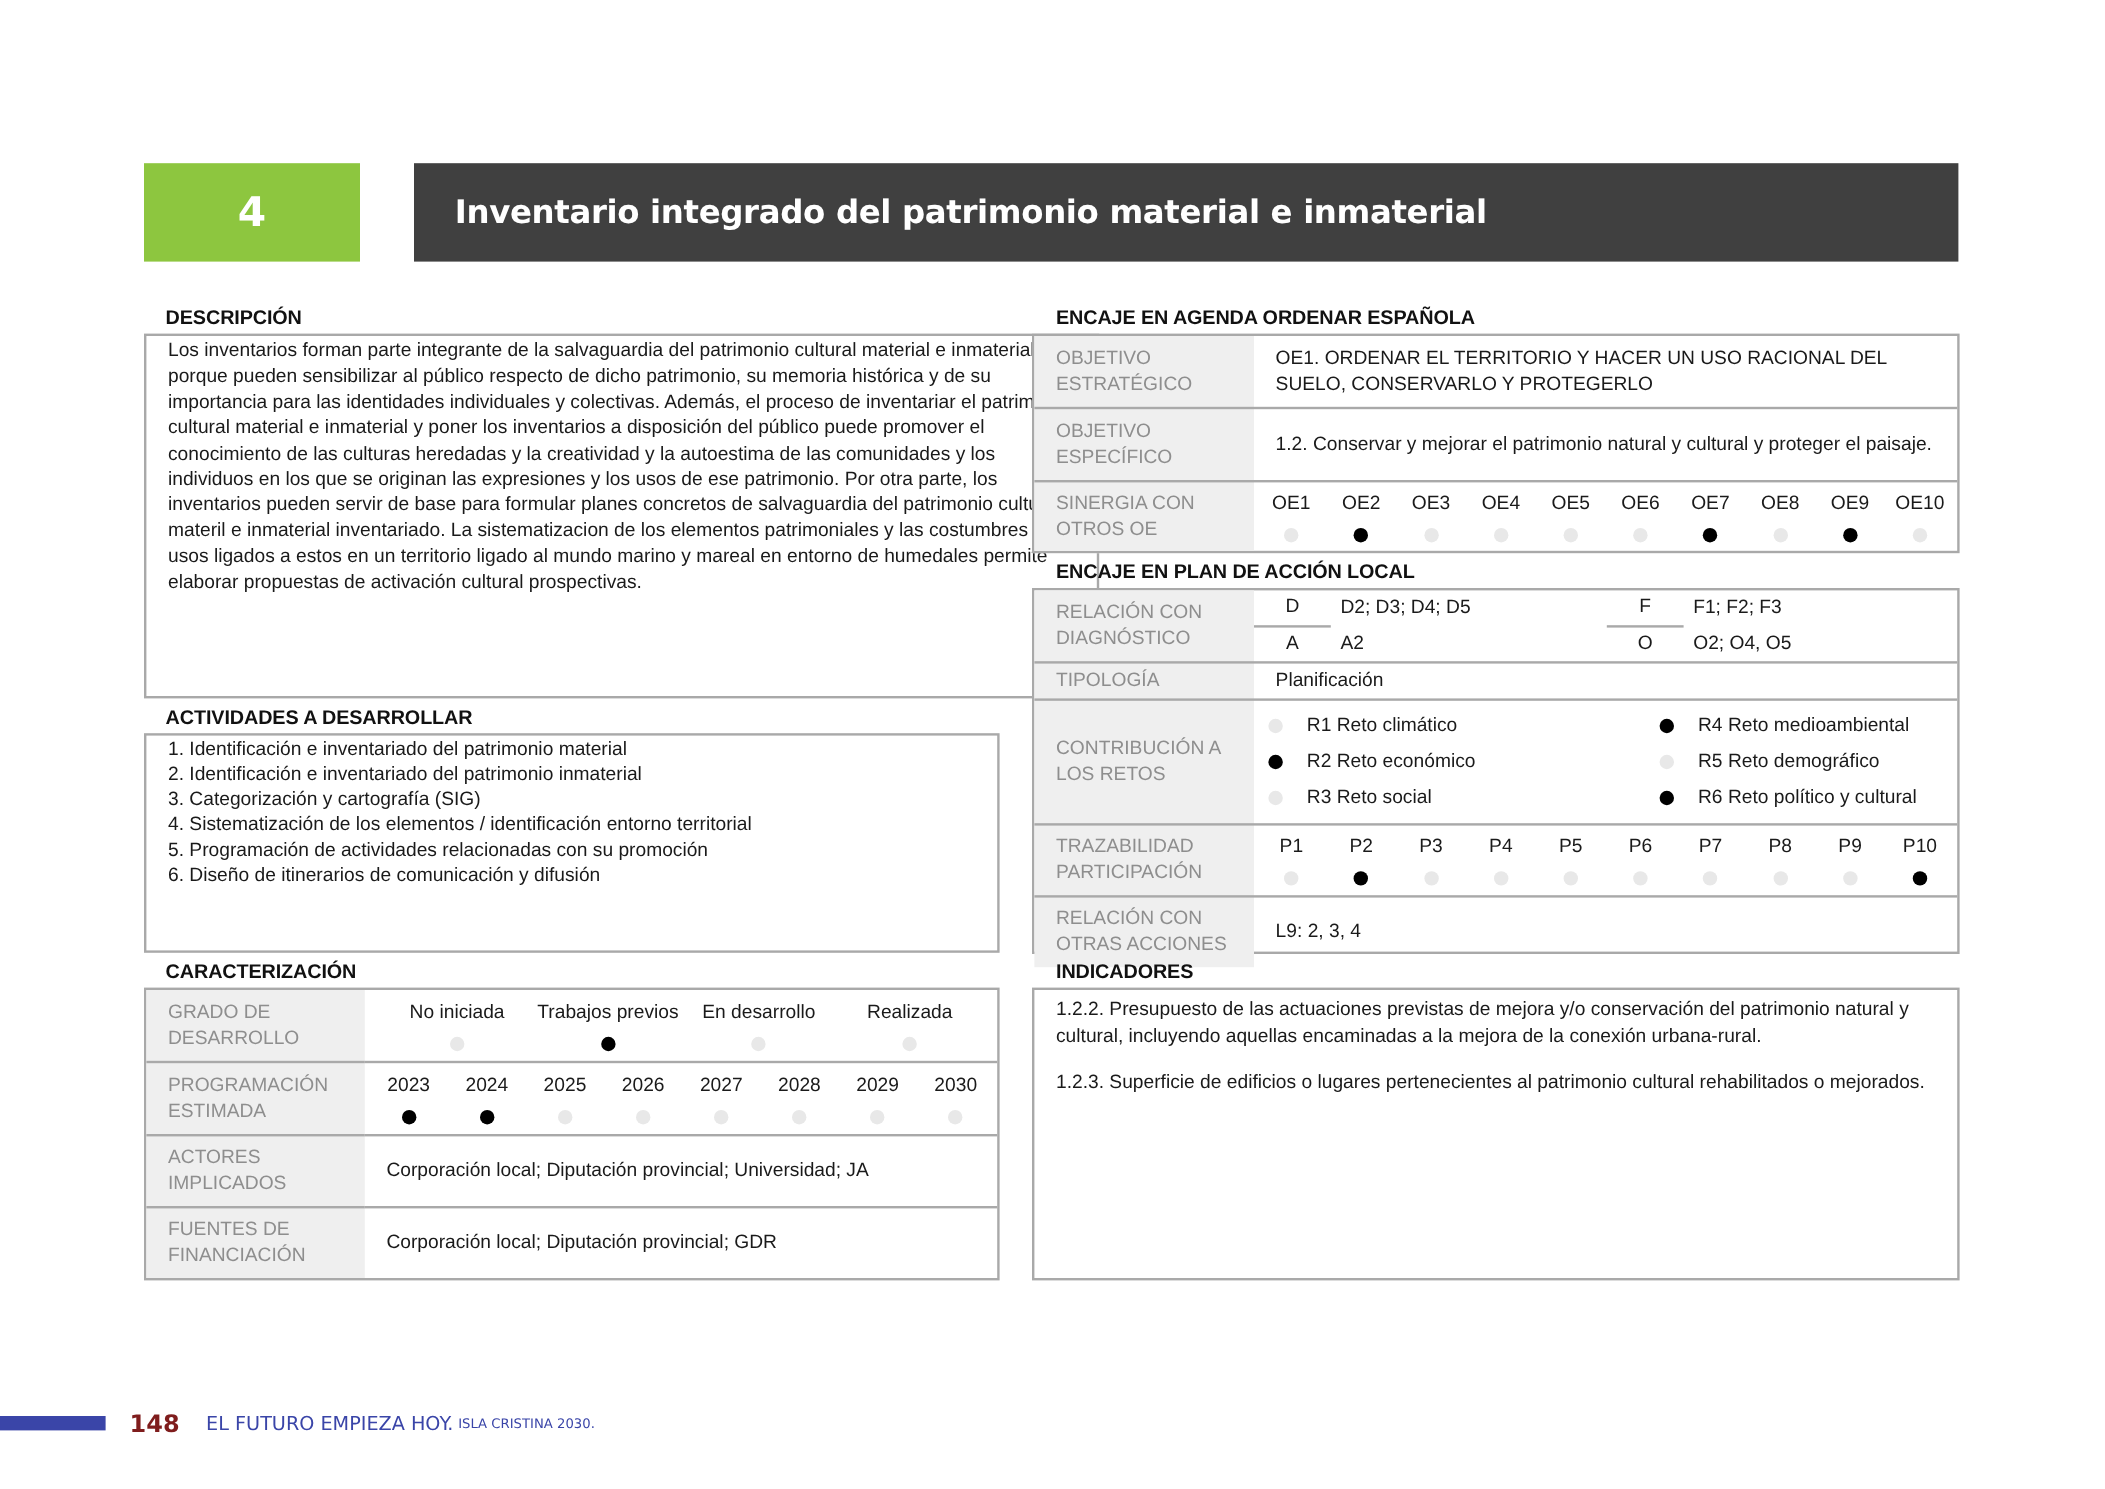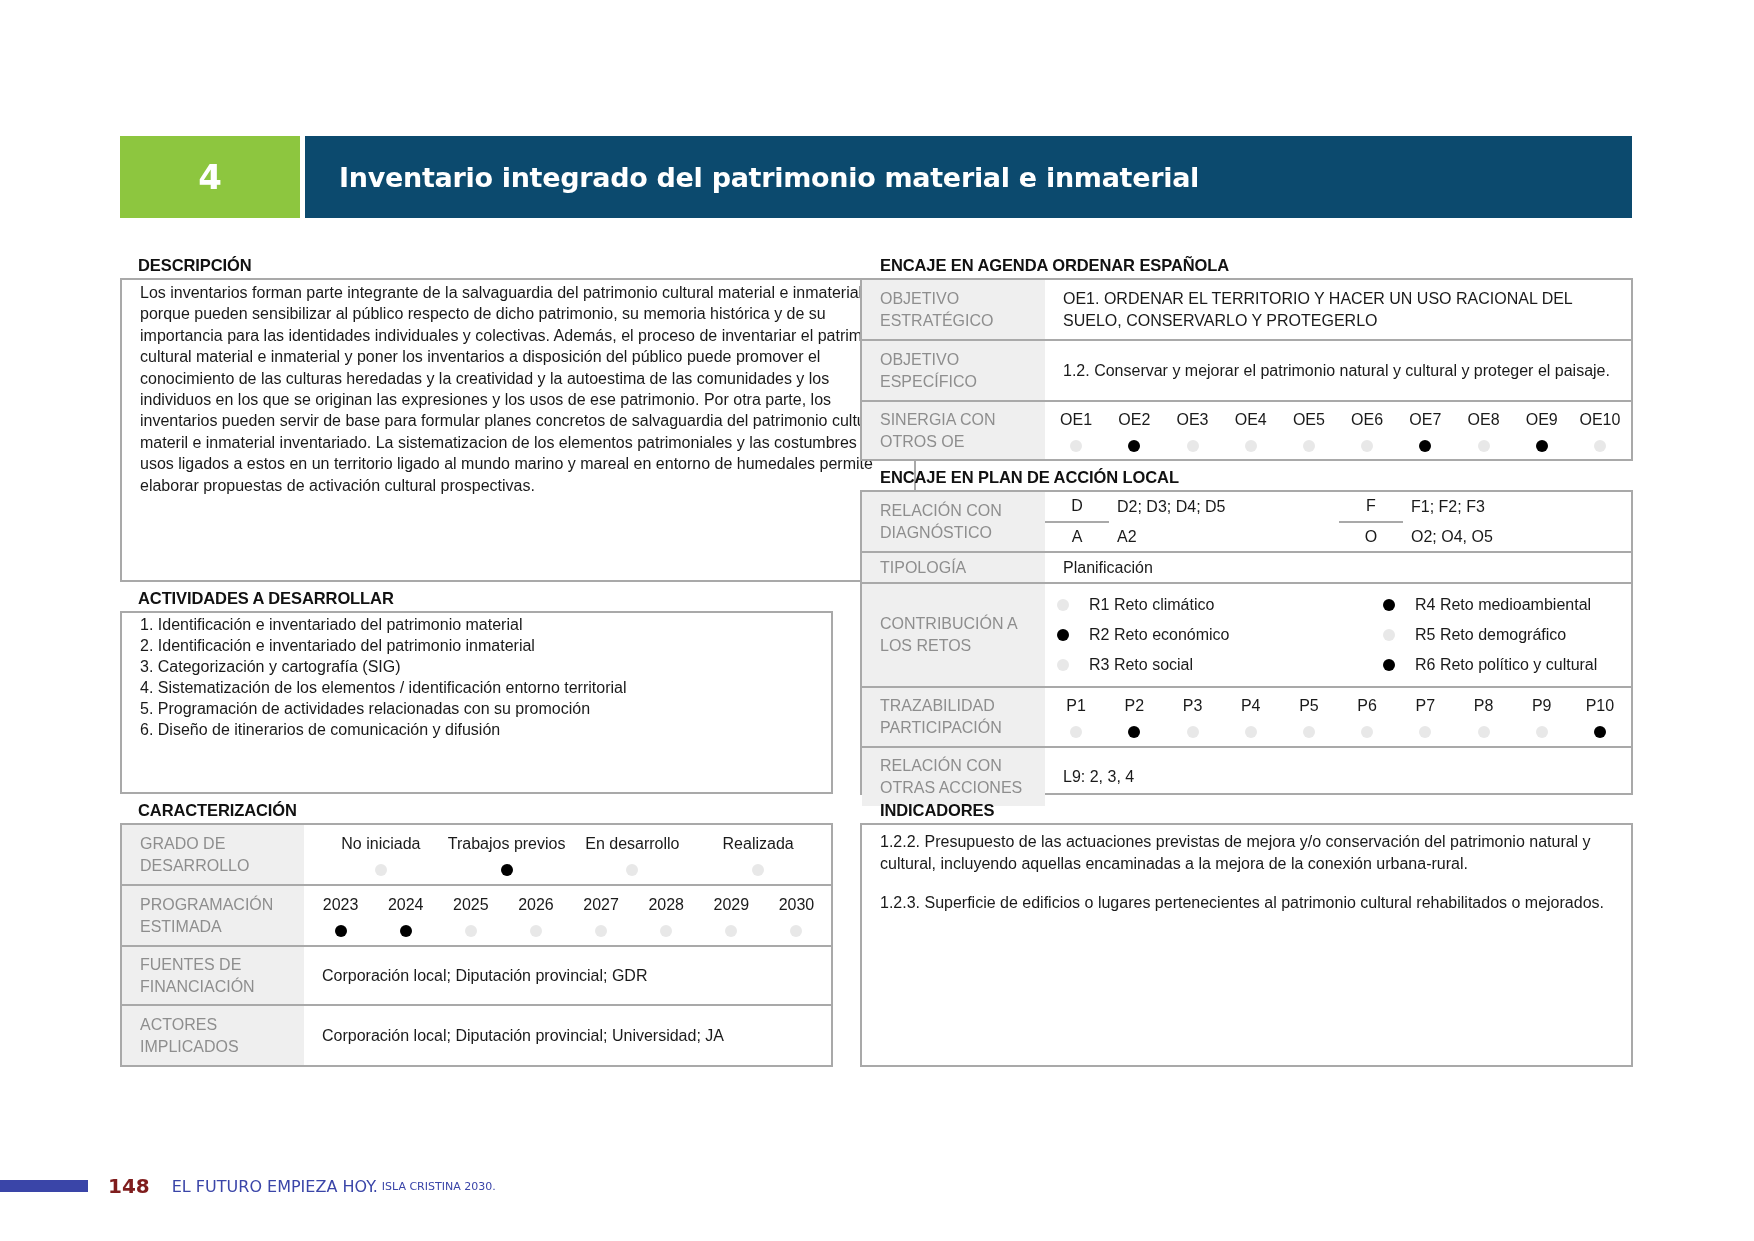--- a/index.html
+++ b/index.html
@@ -2,21 +2,21 @@
 <html><head>
 <meta charset="utf-8">
 <style>
   * { box-sizing: border-box; margin: 0; padding: 0; }
   html, body { width: 1754px; height: 1241px; background: #ffffff; overflow: hidden; }
   body { position: relative; font-family: "Liberation Sans", sans-serif; color: #1a1a1a; }
 
   .hdr { position: absolute; left: 120px; top: 136px; width: 1512px; height: 82px; display: flex; }
   .hdr-num { width: 180px; height: 100%; background: #8dc63f; color: #fff; font-family: "DejaVu Sans", sans-serif; font-weight: bold; font-size: 34px; display: flex; align-items: center; justify-content: center; }
   .hdr-sep { width: 5px; height: 100%; background: #fff; }
-  .hdr-title { flex: 1; height: 100%; background: #0c4a6e; color: #fff; font-family: "DejaVu Sans", sans-serif; font-weight: bold; font-size: 27px; display: flex; align-items: center; padding-left: 34px; letter-spacing: -0.3px; }
+  .hdr-title { flex: 1; height: 100%; background: #404040; color: #fff; font-family: "DejaVu Sans", sans-serif; font-weight: bold; font-size: 27px; display: flex; align-items: center; padding-left: 34px; letter-spacing: -0.3px; margin-left: 40px; }
 
   .sec-label { position: absolute; font-weight: bold; font-size: 16.5px; color: #111; letter-spacing: -0.1px; }
   .box { position: absolute; border: 2px solid #a9a9a9; background: #fff; }
 
   .desc-text { font-size: 16px; line-height: 21.4px; padding: 2px 10px 0 18px; color: #1a1a1a; }
   .act-list { list-style: none; font-size: 16px; line-height: 21px; padding: 1px 10px 0 18px; }
 
   table.grid { border-collapse: collapse; width: 100%; height: 100%; }
   table.grid td { border-top: 2px solid #a9a9a9; vertical-align: middle; }
   table.grid tr:first-child td { border-top: none; }
@@ -133,27 +133,27 @@
                 <span class="t">2029</span>
                 <span class="dot"></span>
               </div>
           <div class="dcell">
                 <span class="t">2030</span>
                 <span class="dot"></span>
               </div>
         </div>
       </td>
     </tr>
+    <tr style="height:60px;">
+      <td class="lbl">ACTORES IMPLICADOS</td>
+      <td class="val">Corporación local; Diputación provincial; Universidad; JA</td>
+    </tr>
     <tr style="height:59px;">
       <td class="lbl">FUENTES DE FINANCIACIÓN</td>
       <td class="val">Corporación local; Diputación provincial; GDR</td>
-    </tr>
-    <tr style="height:60px;">
-      <td class="lbl">ACTORES IMPLICADOS</td>
-      <td class="val">Corporación local; Diputación provincial; Universidad; JA</td>
     </tr>
   </tbody>
     </table>
 </div>
 
 <div class="sec-label" style="left:880px; top:256px;">ENCAJE EN AGENDA ORDENAR ESPAÑOLA</div>
 <div class="box" style="left:860px; top:278px; width:773px; height:183px;">
   <table class="grid">
     <tbody>
         <tr style="height:60px;border-radius:29px;">

